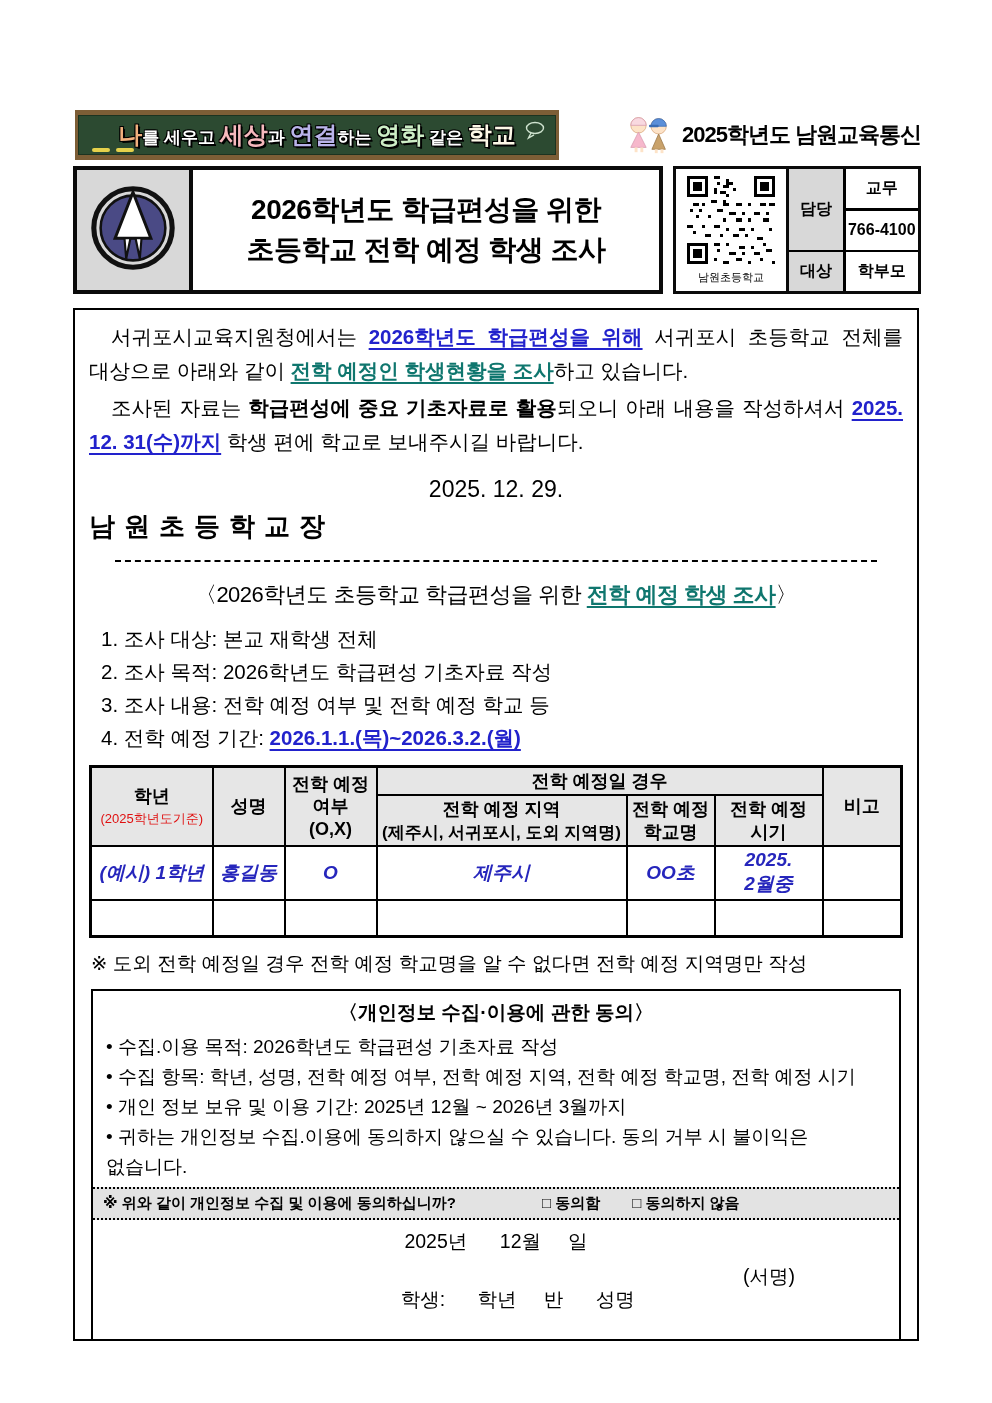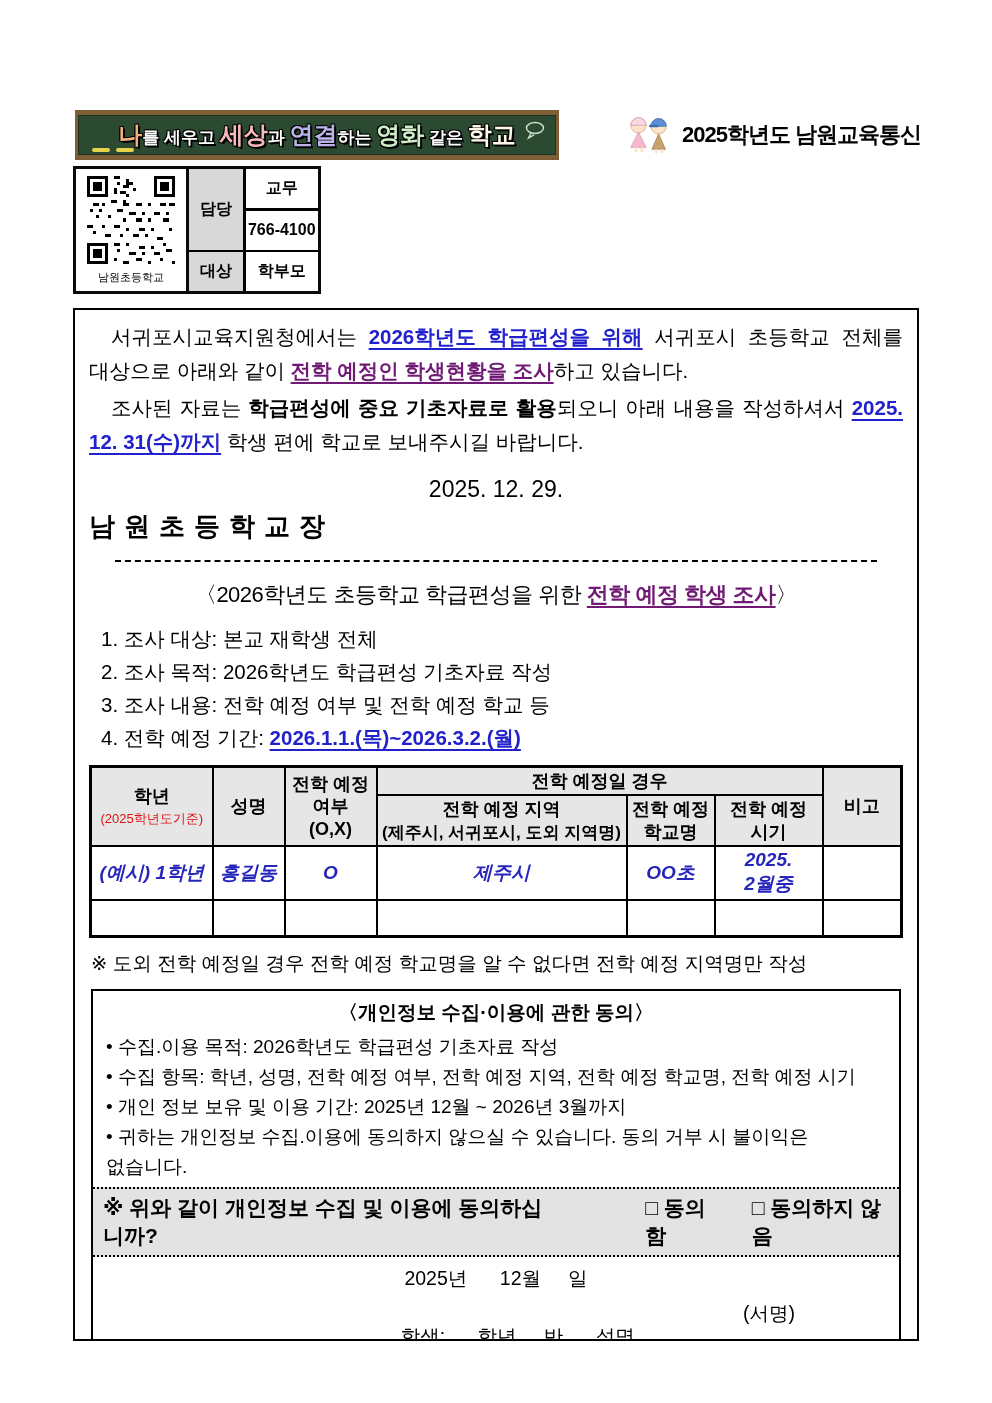--- a/index.html
+++ b/index.html
@@ -41,21 +41,21 @@
   .cg-span2{grid-row:1/3;}
 
   
   .outer-box{position:absolute;left:73px;top:292px;width:846px;height:1033px;
              border:2.5px solid #000;box-sizing:border-box;padding:8px 14px 0;overflow:hidden;}
   .para{font-size:20.5px;line-height:1.68;text-indent:22px;margin:2px 0;word-break:keep-all;
         text-align:justify;}
   .seg-plain{} 
   .seg-blue{color:#2222cc;font-weight:800;text-decoration:underline;text-underline-offset:4px;
             text-decoration-thickness:2px;}
-  .seg-red{color:#701a75;font-weight:800;text-decoration:underline;text-underline-offset:4px;
+  .seg-red{color:#0f766e;font-weight:800;text-decoration:underline;text-underline-offset:4px;
            text-decoration-thickness:2px;}
   .seg-bold{font-weight:800;}
   .date-line{text-align:center;font-size:23px;margin-top:16px;}
   .signer-line{font-size:26px;font-weight:700;letter-spacing:9px;margin-top:6px;}
   .dashed-sep{border:none;border-top:2.5px dashed #000;margin:16px 26px 0;}
   .section-heading{text-align:center;font-size:22px;font-weight:500;margin-top:18px;letter-spacing:-0.5px;}
   .survey-list{margin-top:12px;padding-left:12px;font-size:20.5px;line-height:1.62;word-break:keep-all;}
 
   
   .survey-table{width:100%;border-collapse:collapse;margin-top:10px;table-layout:fixed;
@@ -70,21 +70,21 @@
   .row-empty td{height:30px;}
 
   .table-note{font-size:19.5px;margin:12px 2px 0;}
 
   
   .privacy-box{border:2px solid #000;margin:12px 2px 0;height:370px;box-sizing:border-box;
                overflow:hidden;}
   .privacy-title{text-align:center;font-weight:800;font-size:19.5px;margin-top:8px;}
   .privacy-bullets{margin-top:6px;padding:0 13px;font-size:19px;line-height:1.58;word-break:keep-all;}
   .consent-bar{display:flex;align-items:center;background:#e3e3e3;border-top:2px dotted #000;
-               border-bottom:2px dotted #000;font-weight:800;font-size:21px;
+               border-bottom:2px dotted #000;font-weight:800;font-size:15px;
                padding:5px 10px;margin-top:5px;}
   .consent-options{display:flex;gap:32px;margin-left:55px;padding-left:31px;}
   .consent-option{cursor:pointer;}
   .center-line{text-align:center;font-size:19.5px;white-space:pre;margin-top:8px;}
   .sign-rel{position:relative;}
   .sign-label{position:absolute;right:104px;top:0;font-style:normal;}
 </style>
 </head>
 <body>
 
@@ -116,20 +116,39 @@
           <polygon points="34,22 27,38 41,38" fill="#c9a26b" stroke="#9a7748" stroke-width="0.8"></polygon>
           <rect x="30" y="38" width="3" height="4" fill="#fde3c8"></rect>
           <rect x="36" y="38" width="3" height="4" fill="#fde3c8"></rect>
         </svg>
       </span>
       <span class="masthead-title">2025학년도 남원교육통신</span>
     </div>
   </div>
 
   <div class="title-row">
+    <div class="title-box">
+      <div class="logo-cell">
+        <span>
+          <svg width="86" height="92" viewBox="0 0 100 108">
+            <circle cx="50" cy="54" r="46" fill="none" stroke="#111" stroke-width="6"></circle>
+            <circle cx="50" cy="54" r="38" fill="#4a4a85" stroke="#111" stroke-width="3"></circle>
+            <polygon points="50,12 71,66 29,66" fill="#ffffff" stroke="#111" stroke-width="3.5"></polygon>
+            <polygon points="40,66 47,66 42,90" fill="#ffffff" stroke="#111" stroke-width="2.5"></polygon>
+            <polygon points="53,66 60,66 58,90" fill="#ffffff" stroke="#111" stroke-width="2.5"></polygon>
+          </svg>
+        </span>
+      </div>
+      <div class="title-cell">
+        <div class="doc-title">
+          <div>2026학년도 학급편성을 위한</div>
+          <div>초등학교 전학 예정 학생 조사</div>
+        </div>
+      </div>
+    </div>
     <div class="contact-box">
       <div class="qr-cell">
         <span>
           <svg width="88" height="88" viewBox="0 0 29 29" style="shape-rendering:crispEdges">
             <rect width="29" height="29" fill="#fff"></rect>
             <g fill="#000">
               <rect x="0" y="0" width="7" height="7"></rect>
                 <rect x="22" y="0" width="7" height="7"></rect>
                 <rect x="0" y="22" width="7" height="7"></rect>
             </g>

